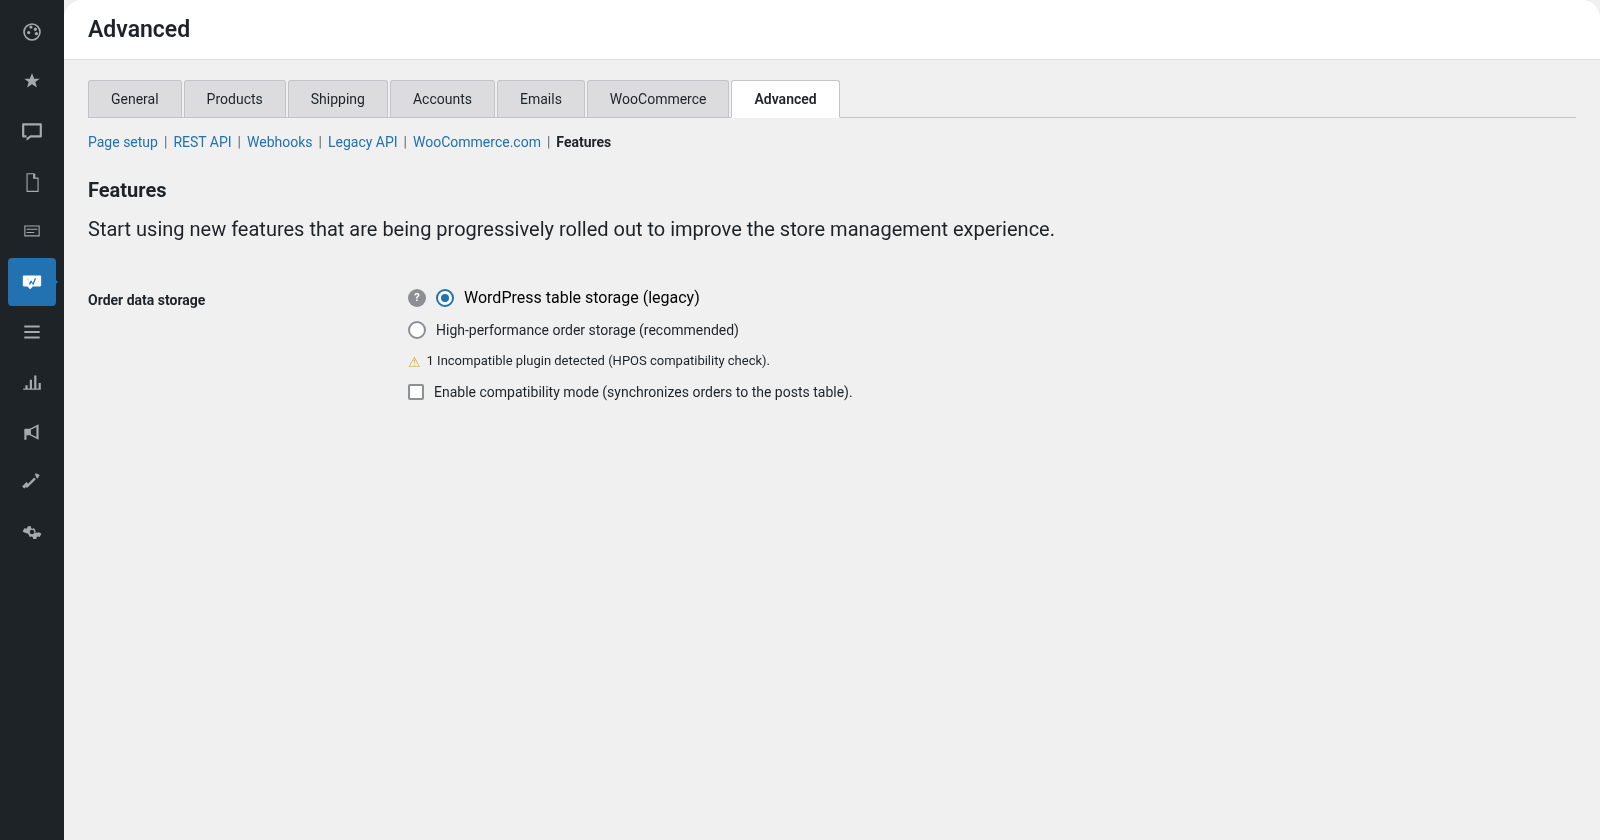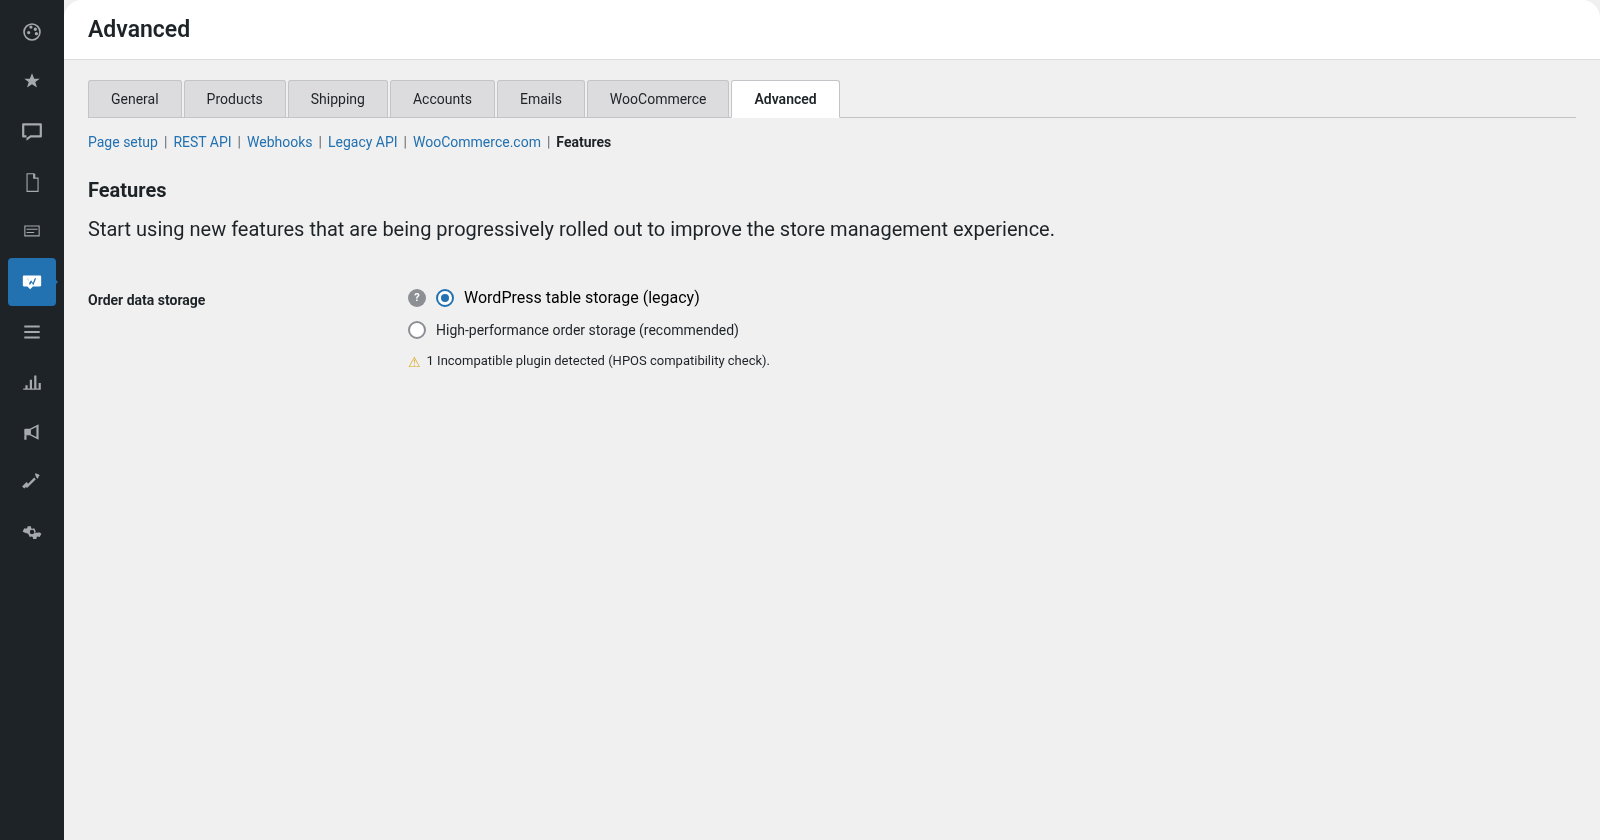--- a/index.html
+++ b/index.html
@@ -373,17 +373,21 @@
             <span>High-performance order storage (recommended)</span>
           </div>
 
           <div>
             <div class="warning-text">
               <span class="warning-icon">⚠</span>
               <span>1 Incompatible plugin detected (HPOS compatibility check).</span>
             </div>
           </div>
 
+          <div class="checkbox-row">
+            <div class="checkbox-box"></div>
+            <span>Enable compatibility mode (synchronizes orders to the posts table).</span>
+          </div>
         </div>
       </div>
     </div>
   </div>
 </div>
 
 </body></html>

